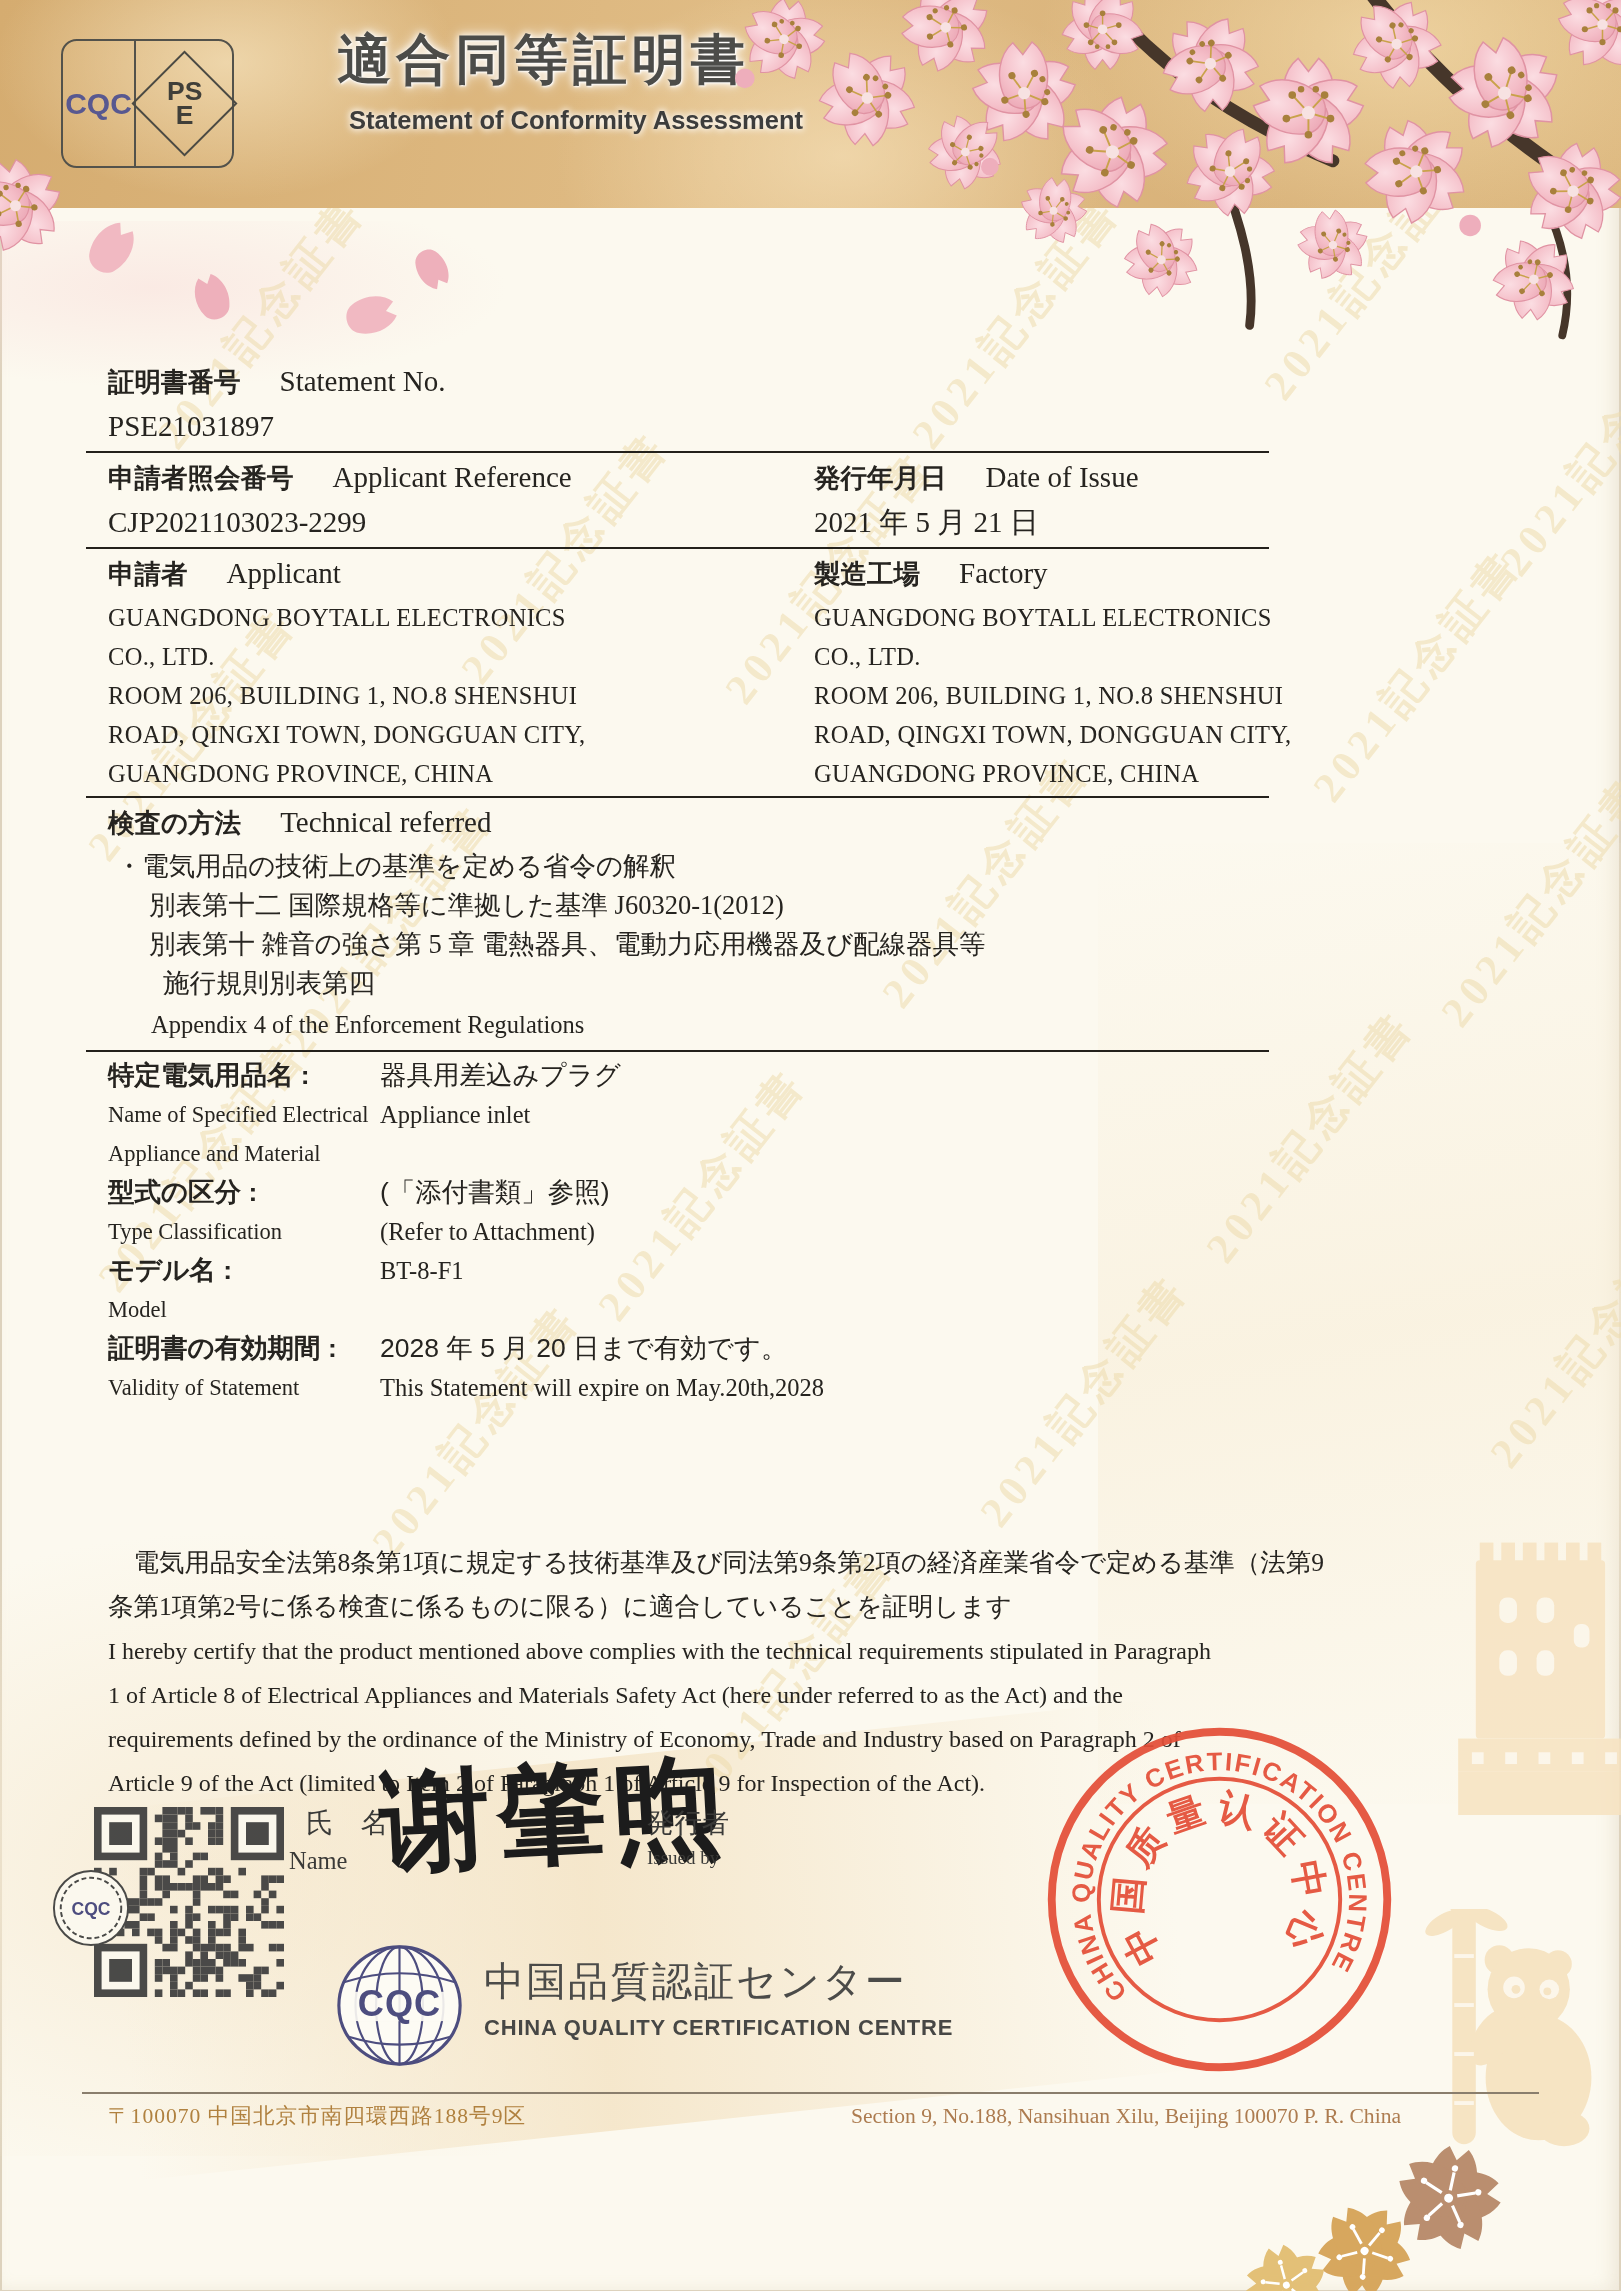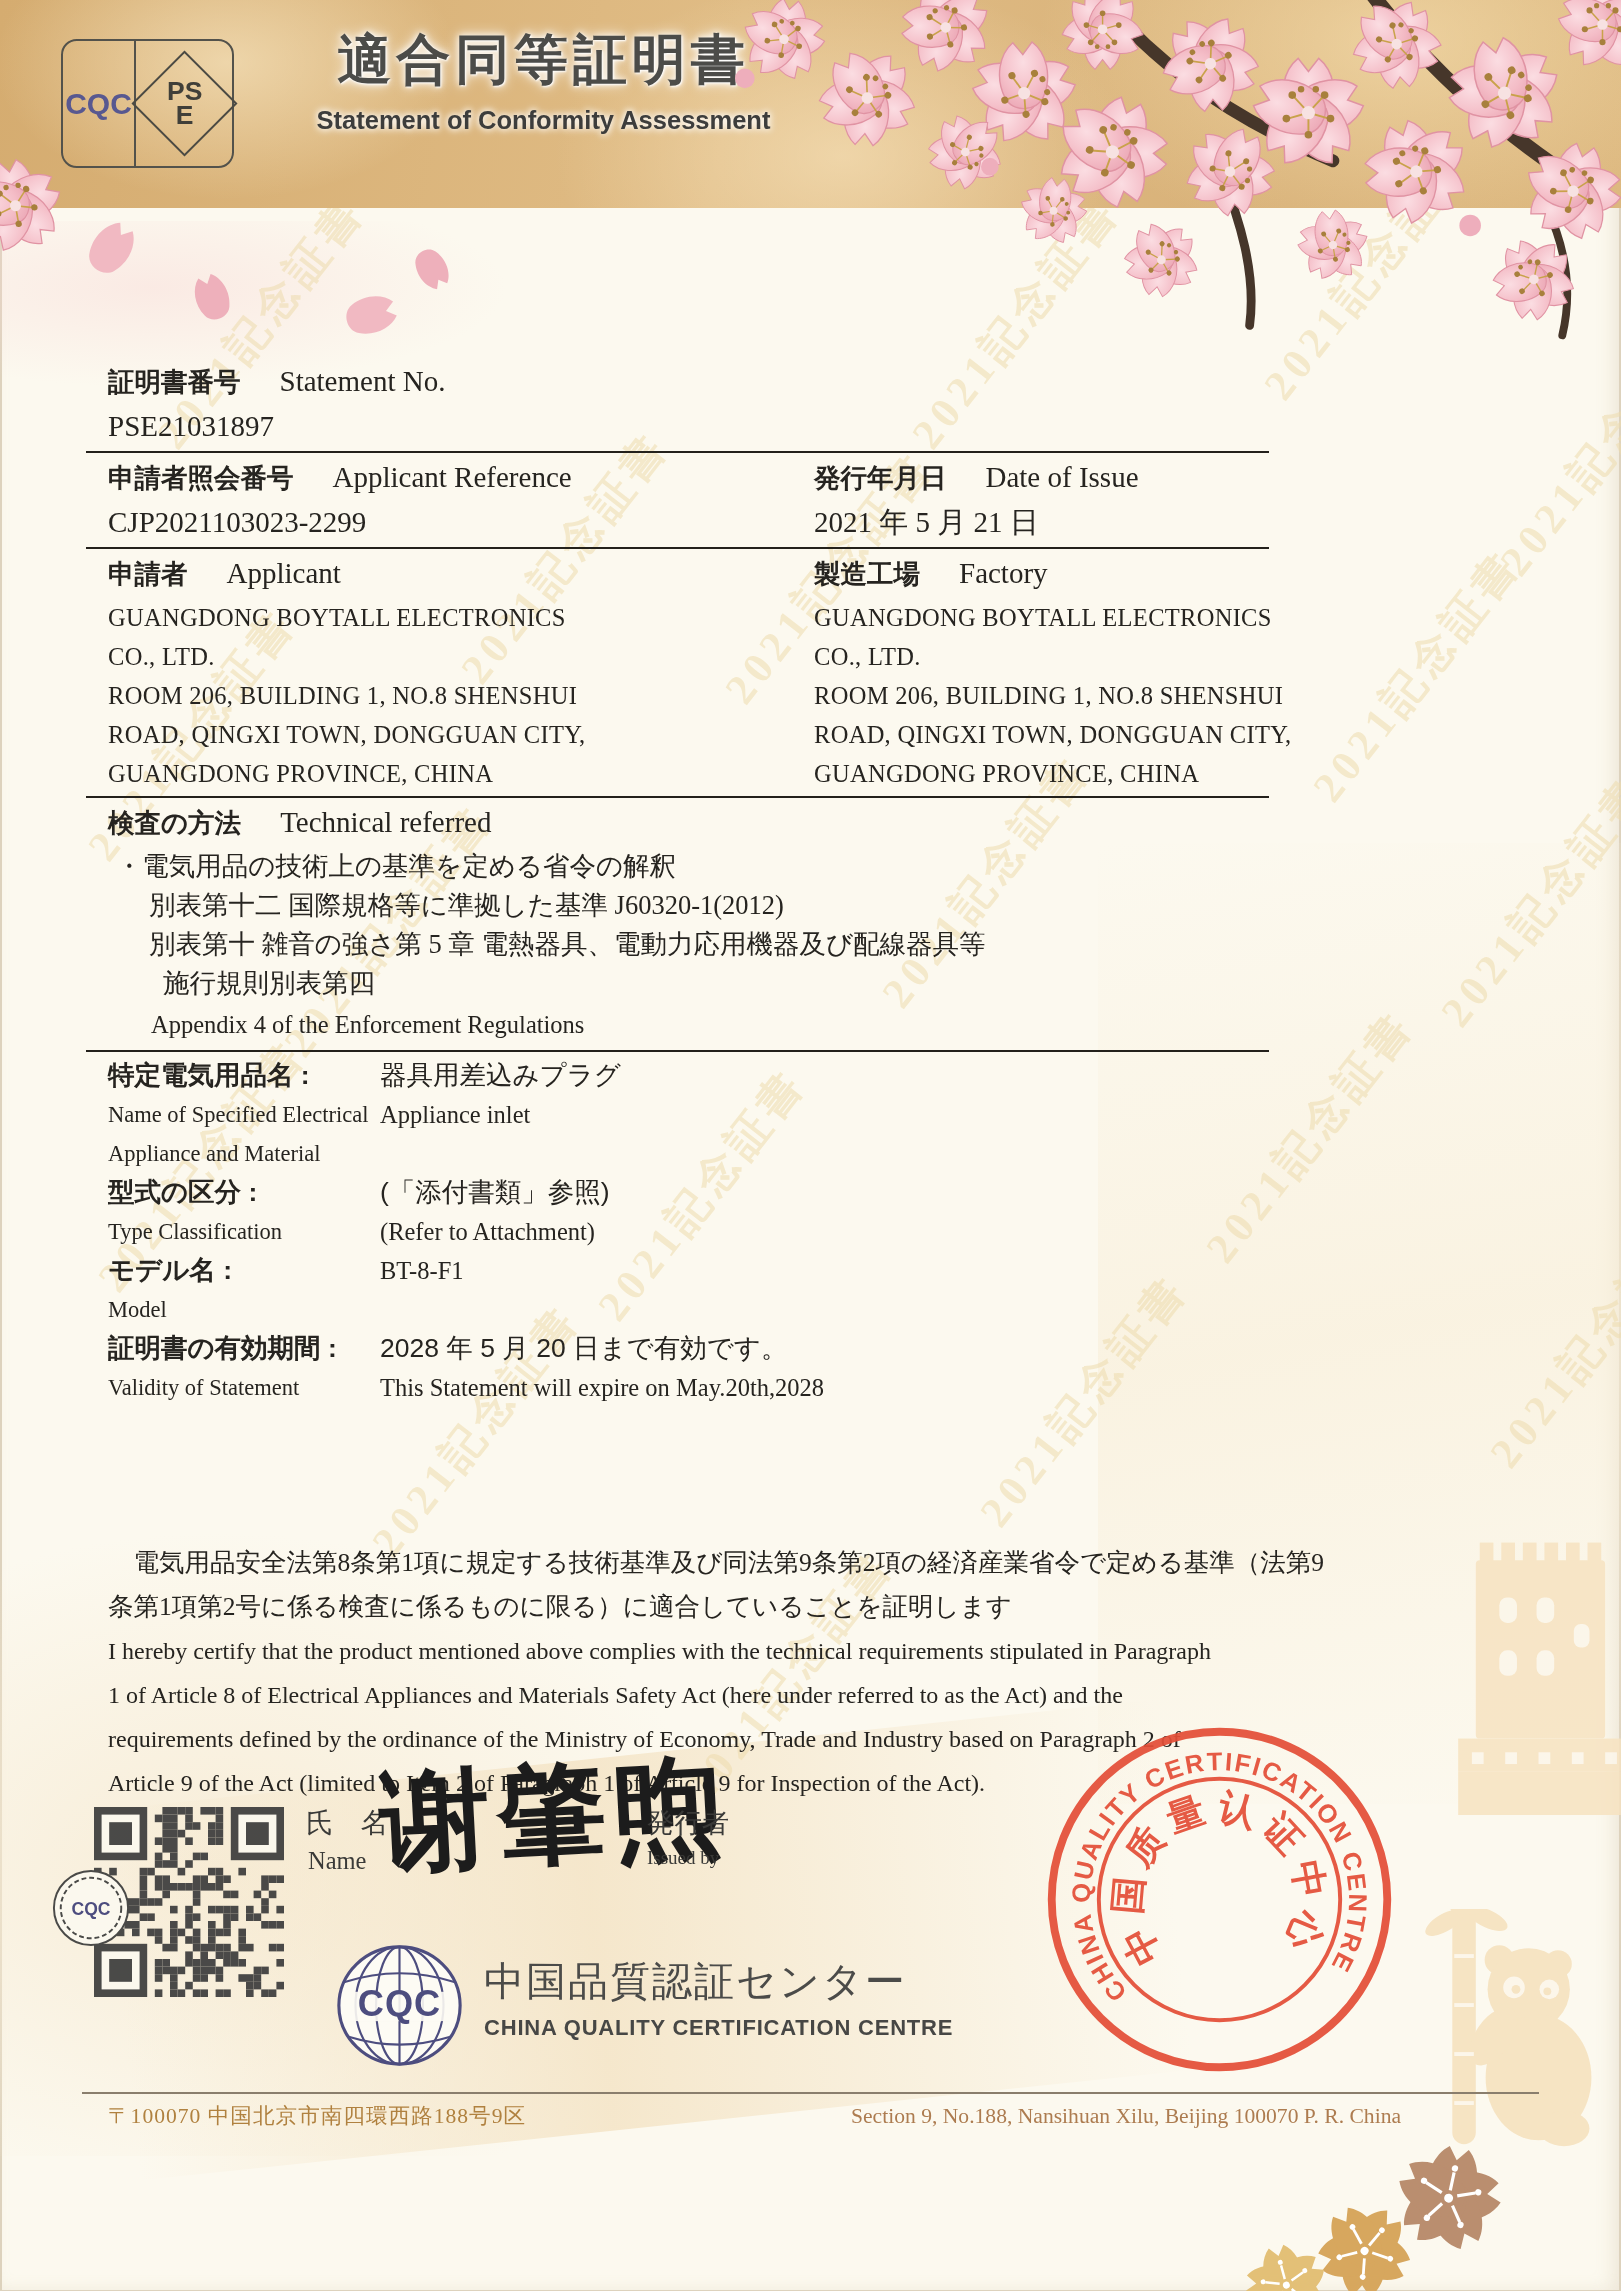--- a/index.html
+++ b/index.html
@@ -19,21 +19,21 @@
     font-family:"Liberation Sans","DejaVu Sans",sans-serif;font-weight:bold;font-size:30px;color:#585890;}
   .logo-pse{flex:1;display:flex;align-items:center;justify-content:center;}
   .diamond{width:71px;height:71px;border:2.9px solid #4b4a43;transform:rotate(45deg);
     display:flex;align-items:center;justify-content:center;}
   .diamond-inner{transform:rotate(-45deg);text-align:center;
     font-family:"Liberation Sans","DejaVu Sans",sans-serif;font-weight:bold;color:#403f39;font-size:26.5px;line-height:.92;}
   .titles{position:absolute;left:284px;top:23.5px;width:519px;text-align:center;z-index:3;}
   .title-jp{font-size:54px;letter-spacing:4.9px;color:#4c4c49;font-weight:700;
     text-shadow:0 0 7.8px #fff,0 0 13.7px #fff,1px 1px 2px #fff;}
   .title-en{margin-top:9.8px;font-family:"Liberation Sans","DejaVu Sans",sans-serif;font-weight:700;
-    font-size:25.5px;color:#3d3d3c;text-shadow:0 0 5.9px #fff,0 0 9.8px #fff;}
+    font-size:25.5px;color:#3d3d3c;text-shadow:0 0 5.9px #fff,0 0 9.8px #fff;text-align:right;}
   
   .deco{position:absolute;z-index:2;pointer-events:none;}
   .wash{position:absolute;z-index:1;pointer-events:none;}
   .wash-a{left:-118px;top:1529px;width:843px;height:627px;
     background:radial-gradient(ellipse at 40% 55%, rgba(247,236,214,.95), rgba(247,236,214,0) 70%);}
   .wash-b{left:118px;top:1754px;width:1059px;height:372px;transform:rotate(-6deg);
     background:linear-gradient(90deg, rgba(246,232,206,0), rgba(244,228,198,.85) 45%, rgba(246,232,206,0));}
   .wash-c{left:1098px;top:843px;width:627px;height:961px;
     background:linear-gradient(170deg, transparent, rgba(248,238,216,.6) 50%, transparent);}
   .wash-p{left:0;top:221px;width:510px;height:167px;
@@ -60,21 +60,21 @@
   .fjl{font-family:"Liberation Sans","DejaVu Sans",sans-serif;font-weight:600;font-size:26.5px;}
   .fle{font-size:22.5px;}
   .fvj{font-family:"Liberation Sans","DejaVu Sans",sans-serif;font-weight:500;font-size:26.5px;}
   .fve{font-size:24.5px;}
   .decl{position:absolute;left:108px;top:1541px;width:1274px;z-index:2;}
   .decl-jp div{font-size:25.5px;line-height:44px;white-space:nowrap;}
   .decl-en div{font-size:24px;line-height:44px;white-space:nowrap;}
   
   .abs{position:absolute;z-index:2;}
   .sig-label-jp{left:306px;top:1805px;font-size:27.4px;color:#3a3a38;}
-  .sig-label-en{left:308px;top:1847px;font-size:24.5px;color:#3a3a38;}
+  .sig-label-en{left:289px;top:1847px;font-size:24.5px;color:#3a3a38;}
   .sig-name{left:380px;top:1741px;font-size:110px;font-weight:600;letter-spacing:5.9px;color:#1c1c1c;
     transform:rotate(-3deg);font-family:"DejaVu Sans",sans-serif;z-index:2;}
   .iss-label-jp{left:647px;top:1805px;font-size:27.4px;color:#3a3a38;}
   .iss-label-en{left:647px;top:1847px;font-size:19px;color:#3a3a38;}
   .issuer-jp{left:484px;top:1954px;font-size:40px;letter-spacing:2px;color:#4b4b49;}
   .issuer-en{left:484px;top:2015px;font-family:"Liberation Sans","DejaVu Sans",sans-serif;font-weight:600;
     font-size:22px;letter-spacing:0.8px;color:#474745;}
   .stamp{position:absolute;left:1037px;top:1717px;width:365px;height:365px;z-index:3;opacity:.93;}
   .qr{position:absolute;left:94px;top:1807px;width:190px;height:190px;z-index:2;}
   .qr-badge{position:absolute;left:51px;top:1868px;width:80px;height:80px;z-index:3;}

